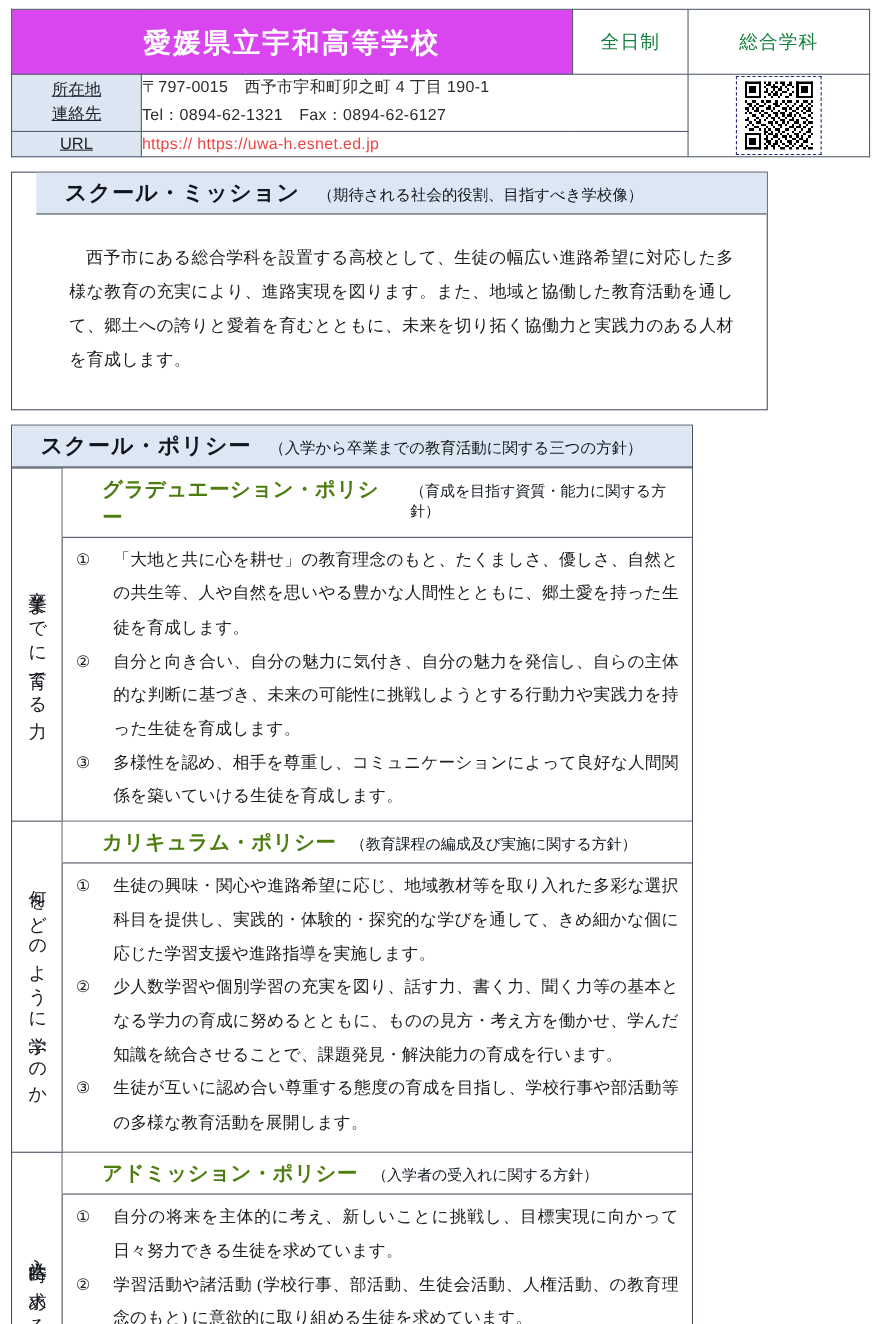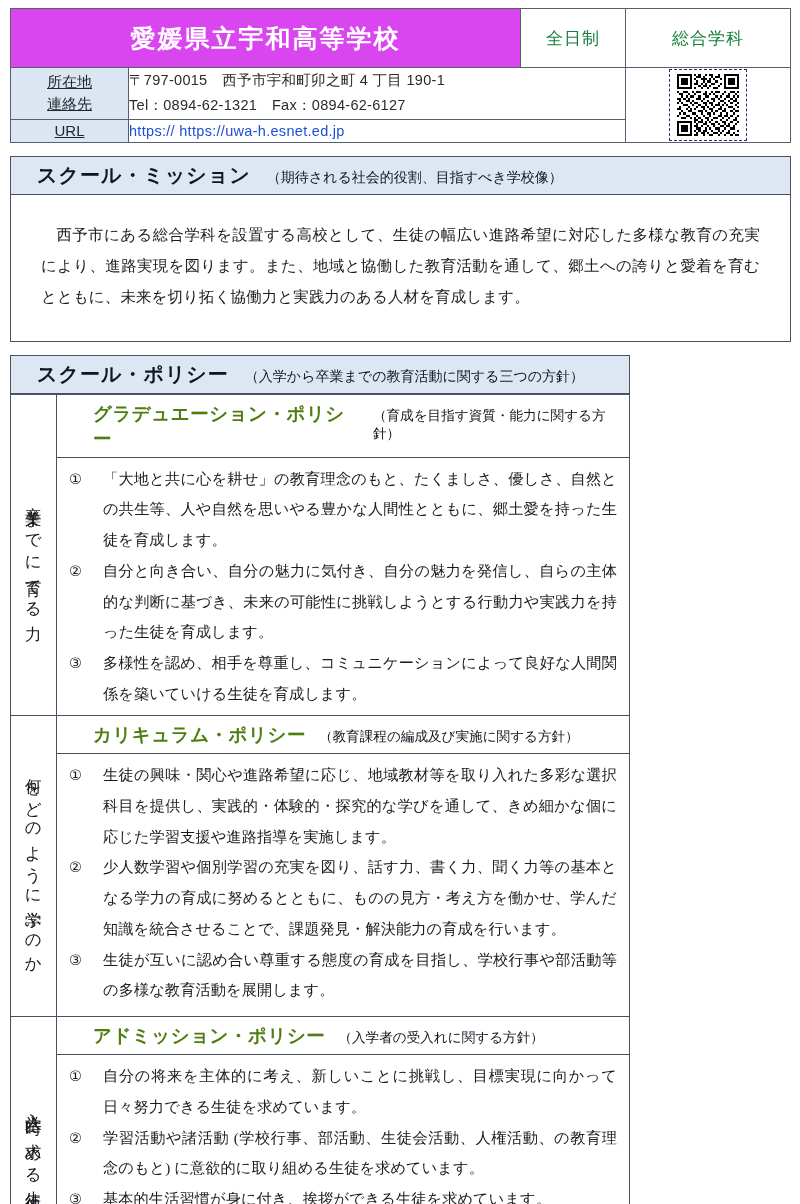--- a/index.html
+++ b/index.html
@@ -71,21 +71,21 @@
     font-size: 14.5px;
     font-family: "Liberation Sans", "DejaVu Sans", sans-serif;
     color: #2b2b2b;
     line-height: 1.75;
     letter-spacing: 0.3px;
   }
   .url-cell {
     padding: 6px 0 6px 14px;
     font-size: 14.5px;
     font-family: "Liberation Sans", "DejaVu Sans", sans-serif;
-    color: #1d4ed8;
+    color: #ef4444;
     letter-spacing: 0.3px;
   }
   .qr-cell {
     text-align: center;
     vertical-align: middle;
     background: #ffffff;
     padding: 4px 0;
   }
   .qr-box {
     width: 78px;
@@ -94,24 +94,25 @@
     border: 1.5px dashed #2b2b7a;
     display: flex;
     align-items: center;
     justify-content: center;
     box-sizing: border-box;
   }
   .qr-svg { display:block; }
   .spacer-12 { height: 13px; }
 
   .block {
-    width: 781px;
+    width: 688px;
     border: 1.2px solid #4a5261;
     box-sizing: border-box;
     background: #ffffff;
+    padding-left: 22px;
   }
   .band {
     background: #dde7f3;
     border-bottom: 1.2px solid #4a5261;
     padding: 5px 0 5px 26px;
     display: flex;
     align-items: baseline;
   }
   .band-title {
     font-size: 20px;

